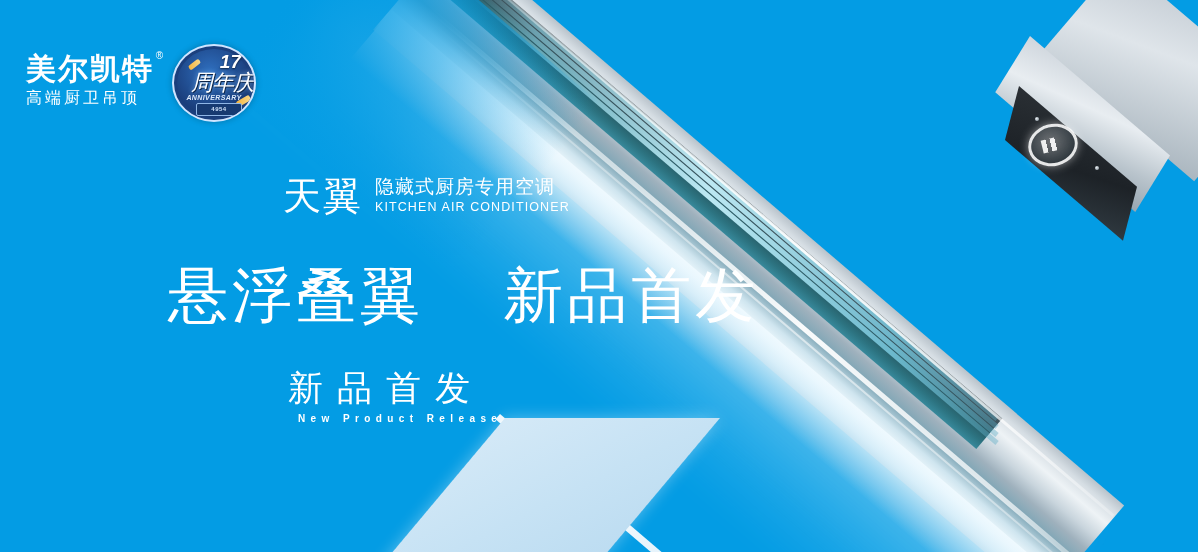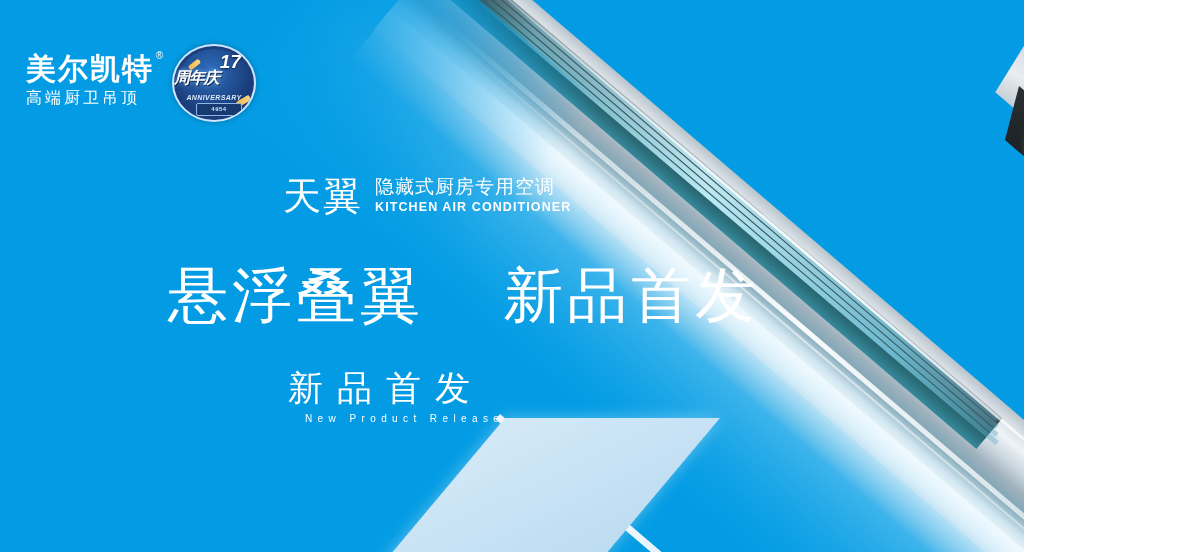--- a/index.html
+++ b/index.html
@@ -2,21 +2,21 @@
 <html><head>
 <meta charset="utf-8">
 <style>
   html, body {
     margin: 0;
     padding: 0;
     background: #ffffff;
   }
   #banner {
     position: relative;
-    width: 1024px;
+    width: 1198px;
     height: 552px;
     overflow: hidden;
     background: #039ce4;
     font-family: "Liberation Sans", "DejaVu Sans", sans-serif;
   }
 
   
   .product-stage {
     position: absolute;
     inset: 0;
@@ -241,24 +241,24 @@
     right: 13px; top: 5px;
     color: #ffffff;
     font-size: 19px;
     font-weight: bold;
     font-style: italic;
     text-shadow: 0 1px 2px rgba(0,0,0,.6);
   }
   .badge-cn {
     position: absolute;
     left: 0; right: 0; top: 22px;
-    text-align: left;
-    color: #ffffff;
-    font-size: 16px;
-    font-weight: bold;
+    text-align: right;
+    color: #ffffff;
+    font-size: 22px;
+    font-weight: normal;
     font-style: italic;
     letter-spacing: -1px;
     text-shadow: 1px 1px 0 #0e2547, 0 0 5px rgba(140,200,255,.8);
   }
   .badge-en {
     position: absolute;
     left: 0; right: 0; top: 48px;
     text-align: center;
     color: #dce9fb;
     font-size: 7px;
@@ -307,21 +307,21 @@
   .name-sub-cn {
     color: #ffffff;
     font-size: 19px;
     letter-spacing: 1px;
     line-height: 1.15;
     white-space: nowrap;
   }
   .name-sub-en {
     color: #ffffff;
     font-size: 12.5px;
-    font-weight: bold;
+    font-weight: normal;
     letter-spacing: 1.1px;
     margin-top: 2px;
     white-space: nowrap;
   }
 
   
   .headline {
     position: absolute;
     left: 168px; top: 266px;
     color: #ffffff;
@@ -340,24 +340,24 @@
   .release-cn {
     color: #ffffff;
     font-size: 35px;
     line-height: 1;
     letter-spacing: 14px;
     white-space: nowrap;
   }
   .release-en {
     color: #ffffff;
     font-size: 10px;
-    font-weight: normal;
+    font-weight: bold;
     letter-spacing: 5.4px;
     margin-top: 8px;
-    margin-left: 17px;
+    margin-left: 10px;
     white-space: nowrap;
   }
 </style>
 </head>
 <body>
 
 <div id="banner">
 
   <div class="product-stage">
     <div class="diag band-glow"></div>

